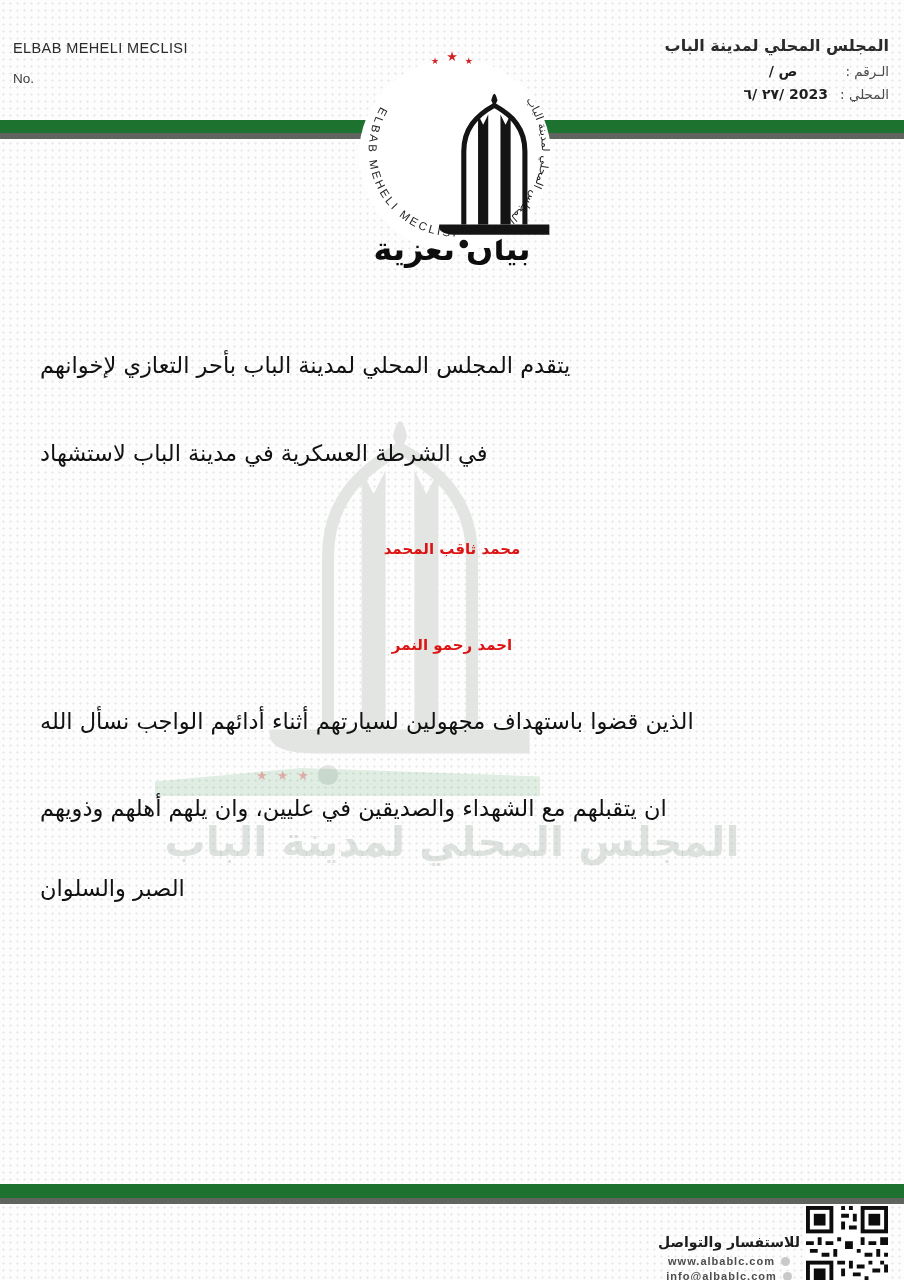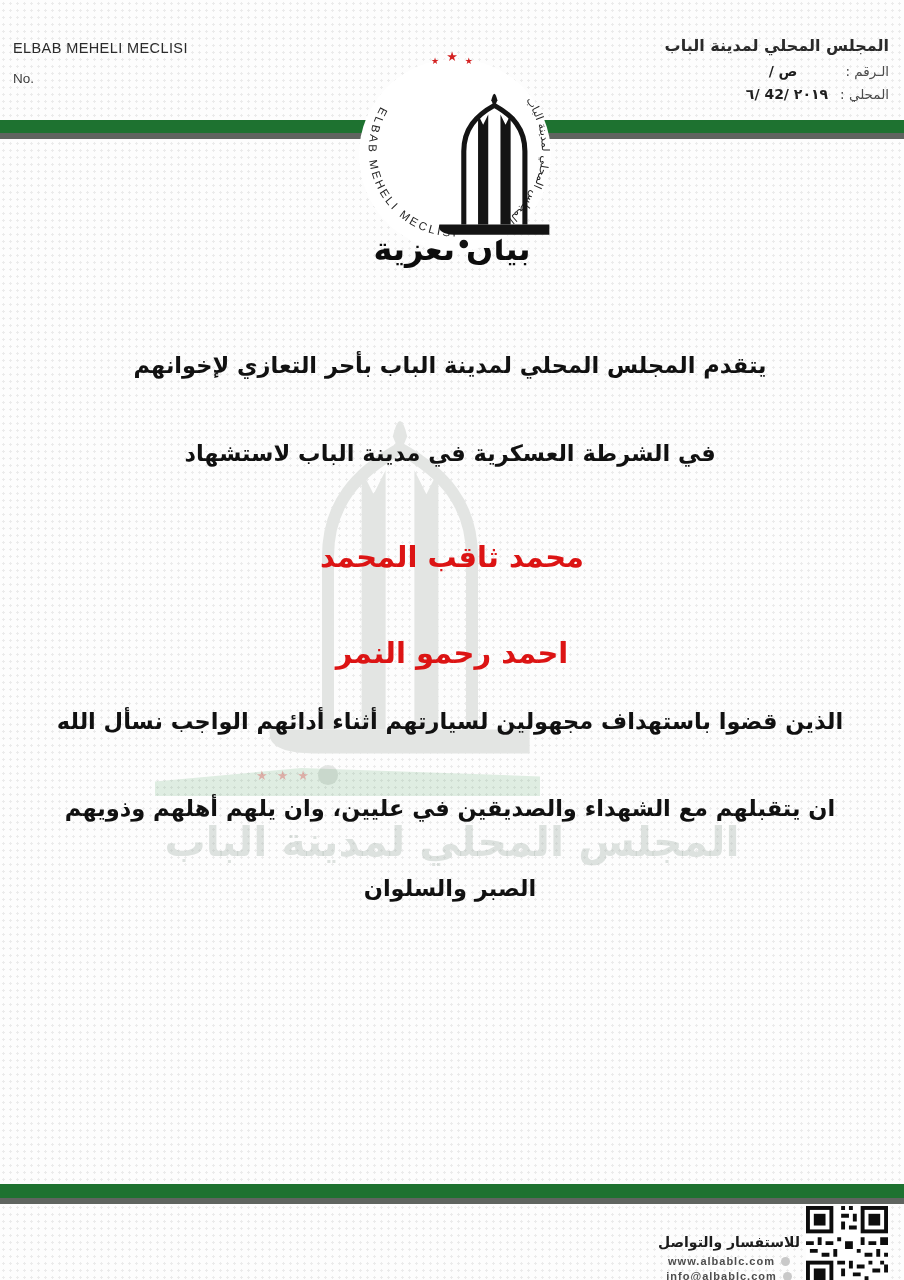--- a/index.html
+++ b/index.html
@@ -44,25 +44,25 @@
     background:rgba(46,139,63,.14);
     clip-path:polygon(0% 100%,0% 48%,38% 0%,100% 30%,100% 100%);}
   .wm-flag-stars{position:absolute;left:256px;top:768px;z-index:0;display:flex;gap:9px;
     color:rgba(215,70,70,.38);font-size:13px;}
   .wm-text{position:absolute;left:90px;right:90px;top:818px;z-index:0;direction:rtl;text-align:center;
     font-size:41px;font-weight:bold;letter-spacing:7px;color:rgba(158,172,163,.34);white-space:nowrap;}
 
   
   .doc-title{position:absolute;left:0;right:0;top:230px;margin:0;z-index:2;direction:rtl;text-align:center;
     font-size:32px;font-weight:bold;color:#0d0d0d;}
-  .line{position:absolute;left:40px;right:44px;margin:0;z-index:2;direction:rtl;text-align:center;
-    font-size:22.5px;font-weight:bold;color:#111;}
+  .line{position:absolute;left:40px;right:44px;margin:0;z-index:2;direction:rtl;text-align:left;
+    font-size:22.5px;font-weight:normal;color:#111;}
   .l1{top:352px;} .l2{top:440px;} .l5{top:708px;} .l6{top:795px;} .l7{top:875px;}
   .martyr{position:absolute;left:40px;right:40px;margin:0;z-index:2;direction:rtl;text-align:center;
-    font-size:29px;font-weight:bold;color:#dc1414;}
+    font-size:15px;font-weight:bold;color:#dc1414;}
   .m1{top:540px;} .m2{top:636px;}
 
   
   .contact{position:absolute;right:104px;top:1206px;z-index:2;text-align:right;margin-top:28px;}
   .c-title{direction:rtl;font-size:14px;font-weight:bold;color:#1c1c1c;margin-bottom:5px;}
   .c-row{display:flex;justify-content:center;align-items:center;gap:6px;margin-top:3px;
     font-size:11px;font-weight:bold;letter-spacing:1px;color:#4d4d4d;}
   .bullet{width:9px;height:9px;border-radius:50%;background:#c9c9c9;display:inline-block;}
   .bullet.dark{background:#9a9a9a;}
   .qr{position:absolute;right:16px;top:1206px;z-index:2;background:#fff;}
@@ -91,21 +91,21 @@
   </div>
 
   <div class="hdr-right">
     <div class="org-ar">المجلس المحلي لمدينة الباب</div>
     <div class="meta-row row-number">
       <span>الـرقم :</span>
       <span class="val ltr">/ ص</span>
     </div>
     <div class="meta-row row-date">
       <span>المحلي :</span>
-      <span class="val ltr">٦/ 42/ ٢٠١٩</span>
+      <span class="val ltr">٦/ ٢٧/ 2023</span>
     </div>
   </div>
 
   <div class="stars">
     <span class="s-side">★</span>
     <span class="s-mid">★</span>
     <span class="s-side">★</span>
   </div>
 
   <div class="stripe top-stripe"></div>

